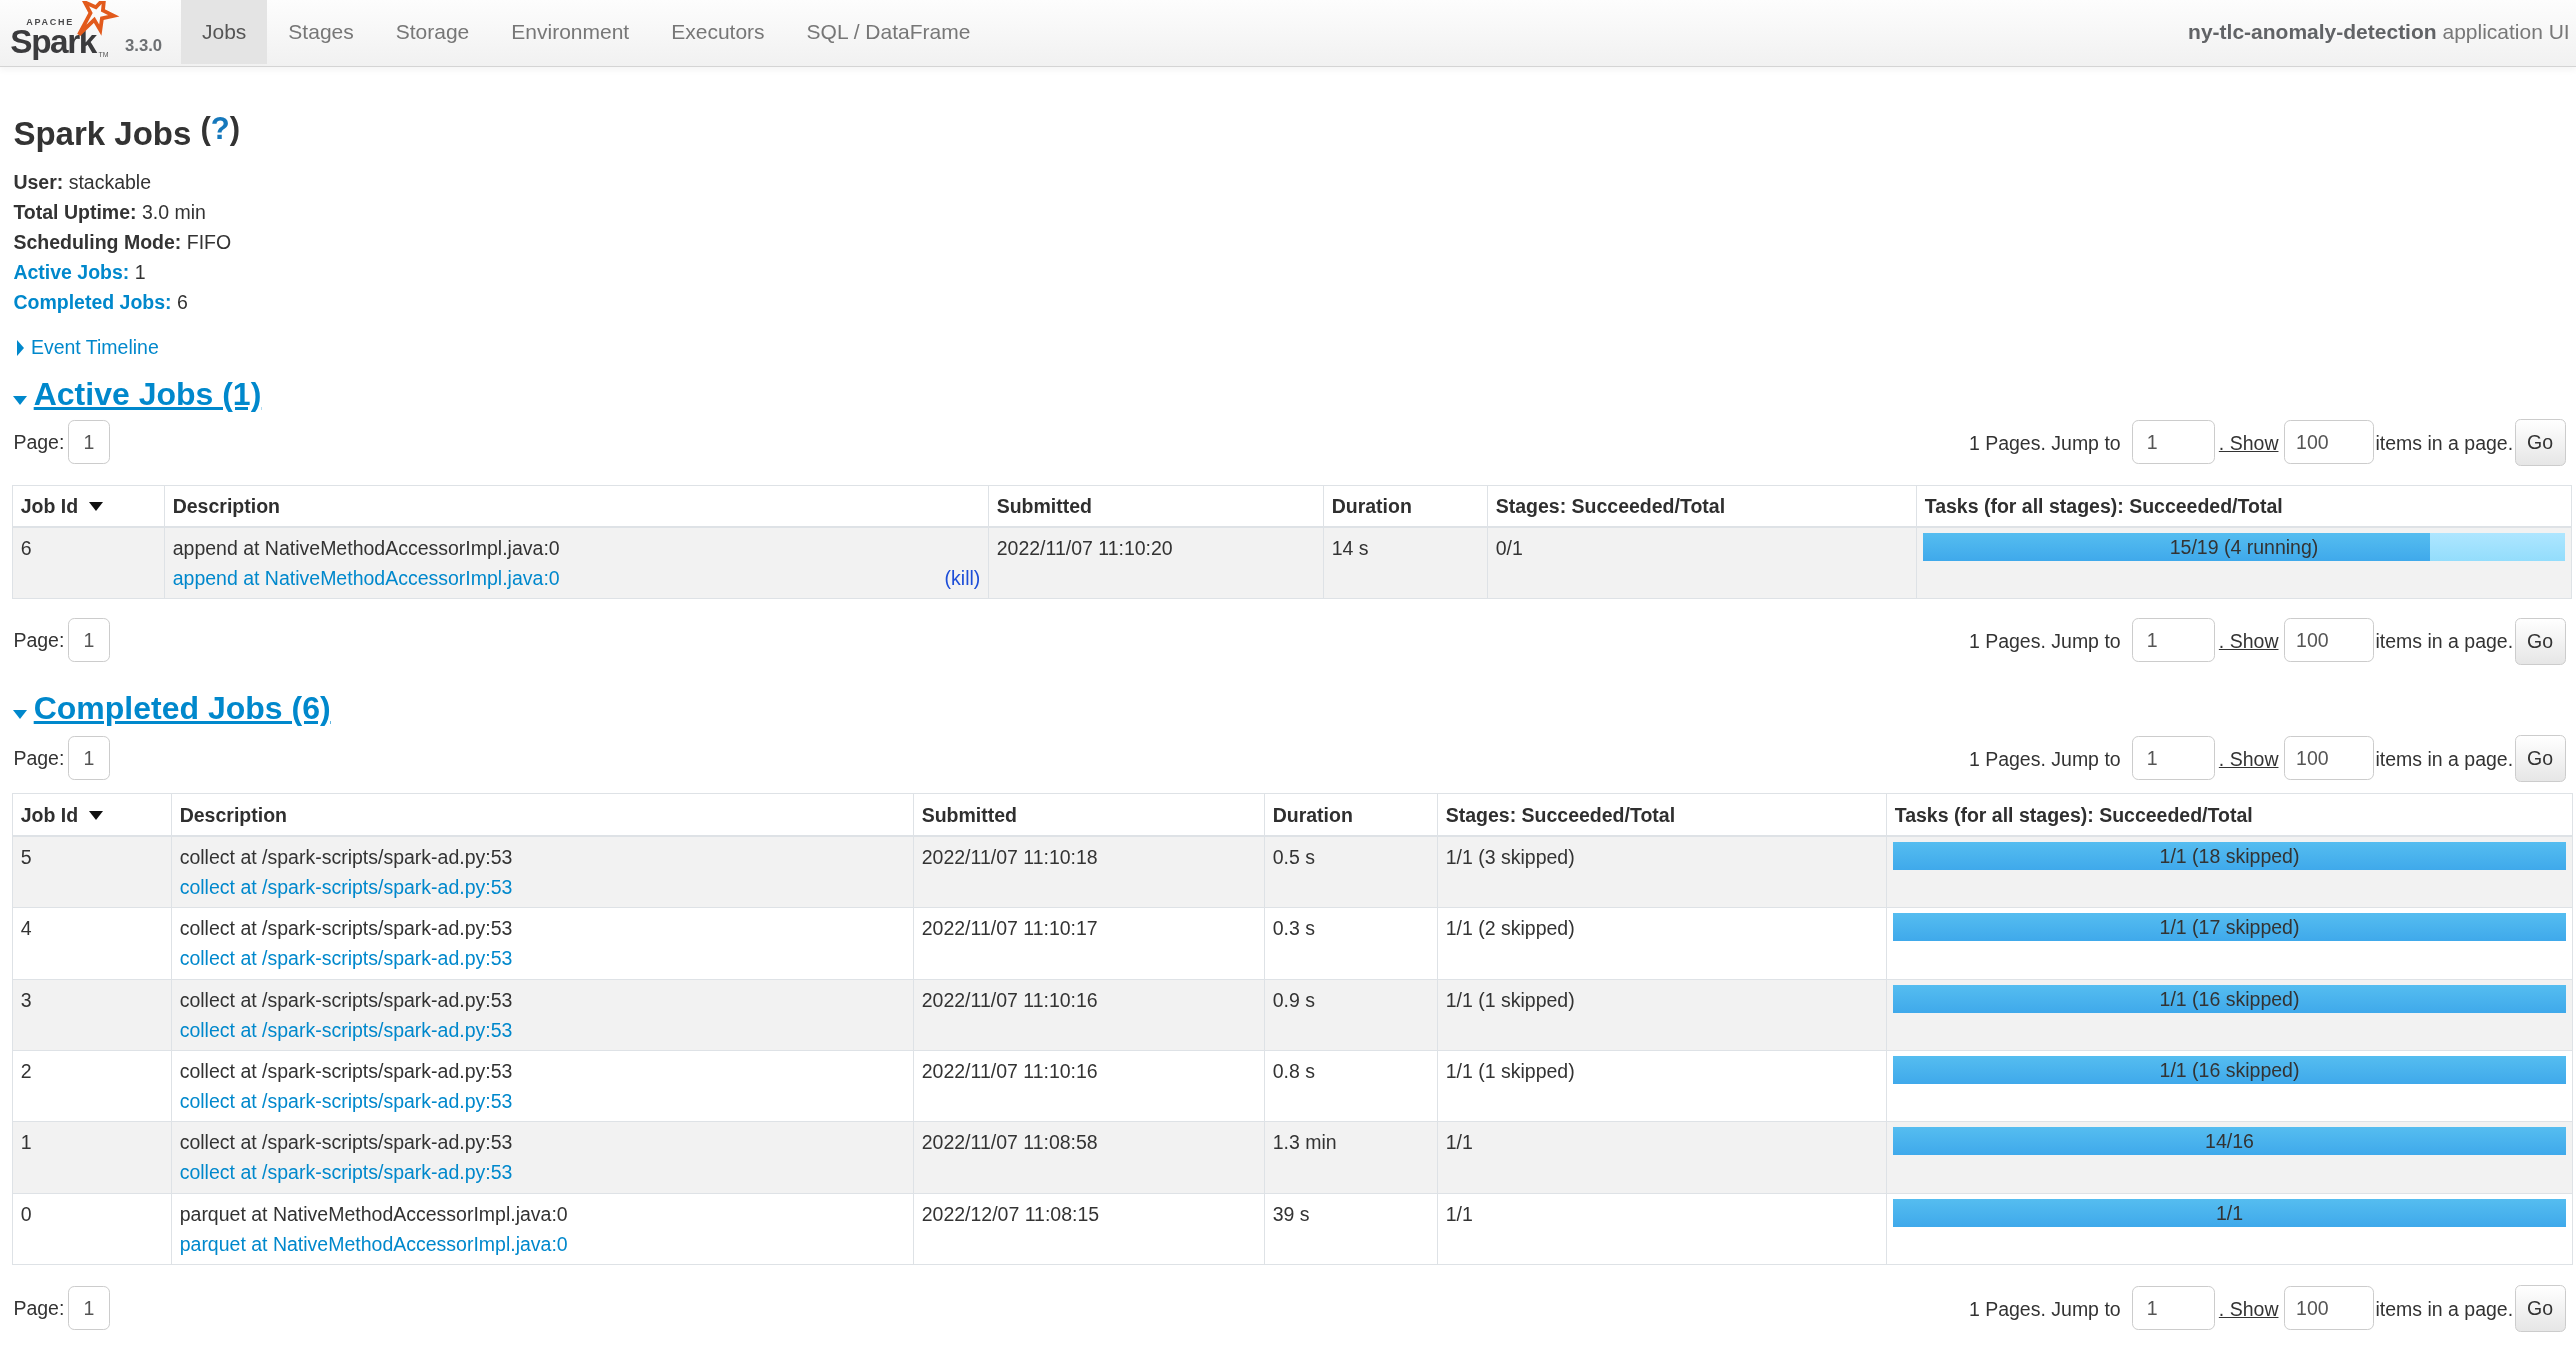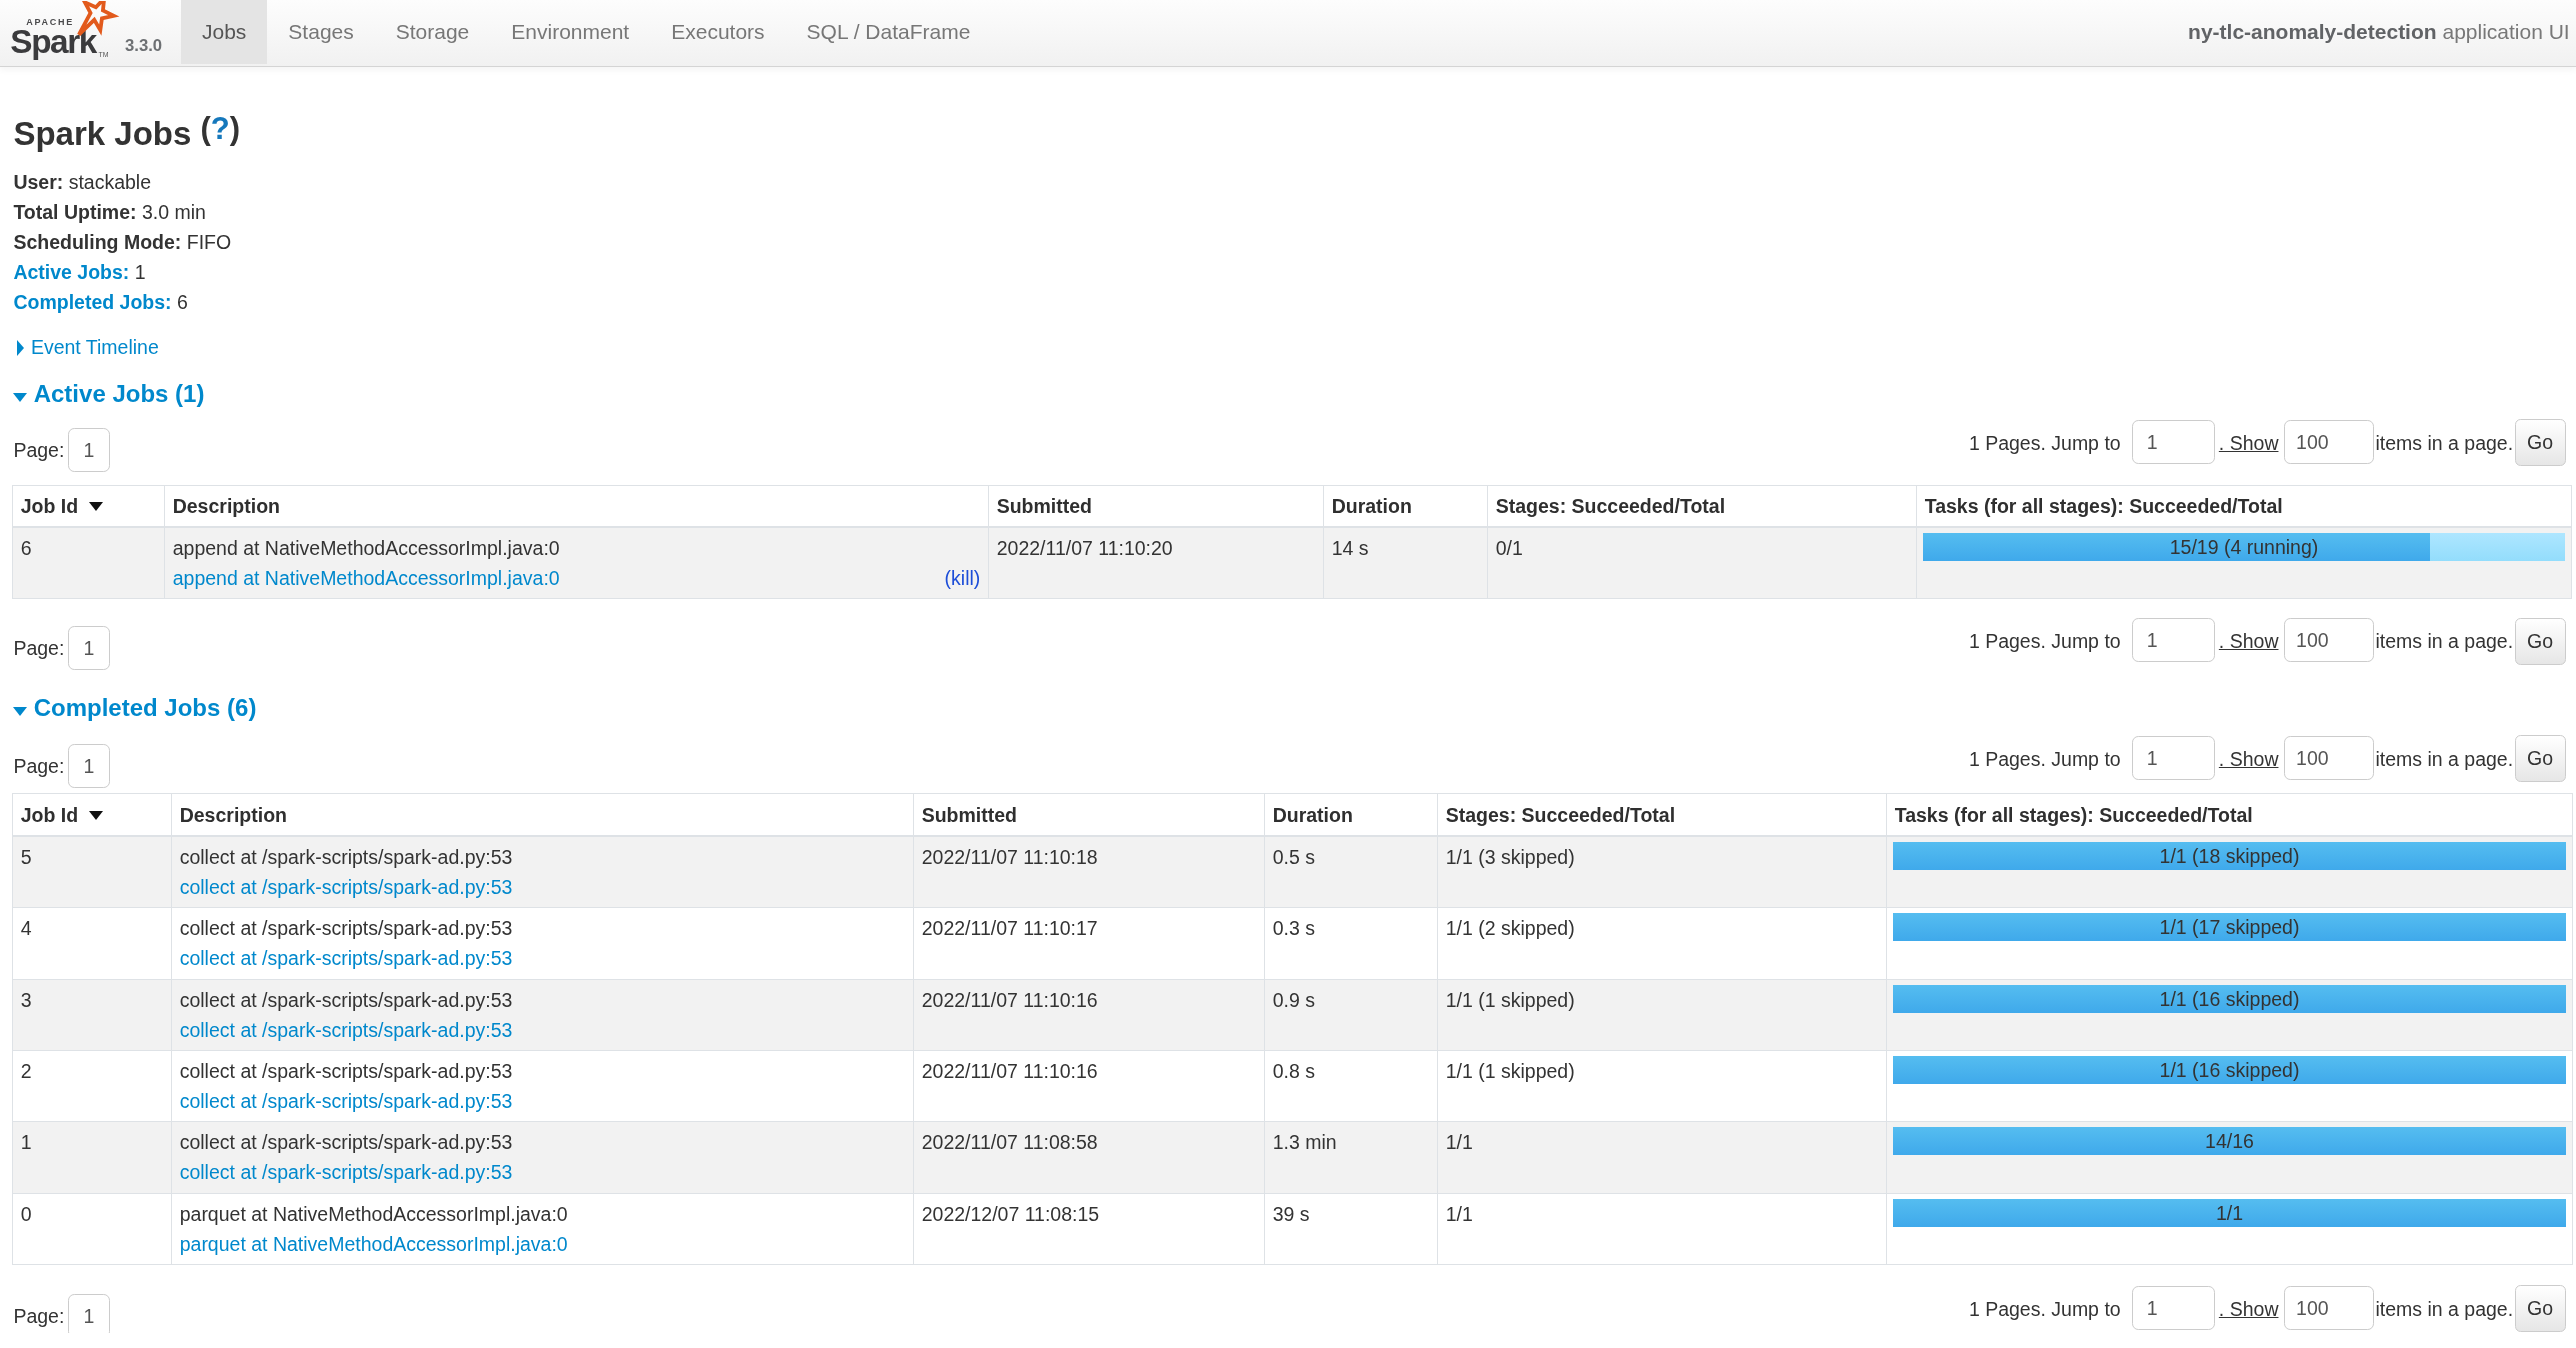--- a/index.html
+++ b/index.html
@@ -22,31 +22,31 @@
 
 .content { padding:0 6.3px 0 12px; }
 h3 { margin:47px 0 0 1.4px; font-size:33px; line-height:39px; font-weight:bold; color:#333; }
 .sup { font-size:31px; position:relative; top:-6.3px; color:#333; font-weight:bold; }
 .sup b { color:#1578bc; }
 ul.info { margin:13.2px 0 0 1.4px; padding:0; list-style:none; }
 ul.info li { line-height:30px; }
 a.lnk { color:#0088cc; text-decoration:none; }
 .timeline { margin:15.3px 0 0 1.4px; line-height:30px; font-size:19.5px; }
 .tri-r { display:inline-block; width:0; height:0; border-top:8.7px solid transparent; border-bottom:8.7px solid transparent; border-left:7.7px solid #0088cc; margin-right:7.7px; position:relative; top:1.4px; left:0.7px; margin-left:2.8px; }
-h4.sect { margin:14px 0 0 1.4px; font-size:24px; line-height:36px; font-weight:bold; color:#0088cc; }
+h4.sect { margin:14px 0 0 1.4px; font-size:32px; line-height:36px; font-weight:bold; color:#0088cc;text-decoration:underline; }
 h4.m2 { margin-top:25px; }
 .tri-d { display:inline-block; width:0; height:0; border-left:7.3px solid transparent; border-right:7.3px solid transparent; border-top:9.7px solid #0088cc; margin-right:6.3px; position:relative; top:0px; }
 
 
 .pagerow { height:47px; position:relative; }
 .pg1 { margin-top:7.7px; }
 .pg2 { margin-top:19px; }
 .pg3 { margin-top:9.7px; }
 .pg4 { margin-top:21px; }
-.pleft { position:absolute; left:1.4px; top:8px; height:47px; }
+.pleft { position:absolute; left:1.4px; top:0; height:47px; }
 .pleft span { line-height:44px; }
 .pright { position:absolute; right:4.2px; top:0; height:47px; white-space:nowrap; }
 .pright span { line-height:44px; } .sh { margin-left:4.2px;text-decoration:underline; } .it { margin-left:1.4px; margin-right:1.4px; }
 input.pin { height:44px; border:1.4px solid #ccc; border-radius:6.3px; font-family:"Liberation Sans",sans-serif; font-size:19.5px; color:#555; outline:none; vertical-align:top; }
 .in1 { width:42px; text-align:center; margin-left:3.5px; }
 .in2 { width:83px; padding-left:14px; margin:0 0 0 11px; }
 .in3 { width:90px; padding-left:11px; margin:0 0 0 5.6px; }
 .gobtn { display:inline-block; margin-left:0; margin-right:0; width:51px; height:47px; line-height:44px; text-align:center; font-size:19.5px; color:#333;
   background:linear-gradient(180deg,#ffffff,#e6e6e6); border:1.4px solid #ccc; border-radius:5.6px; position:relative; top:-0.7px; }
 

